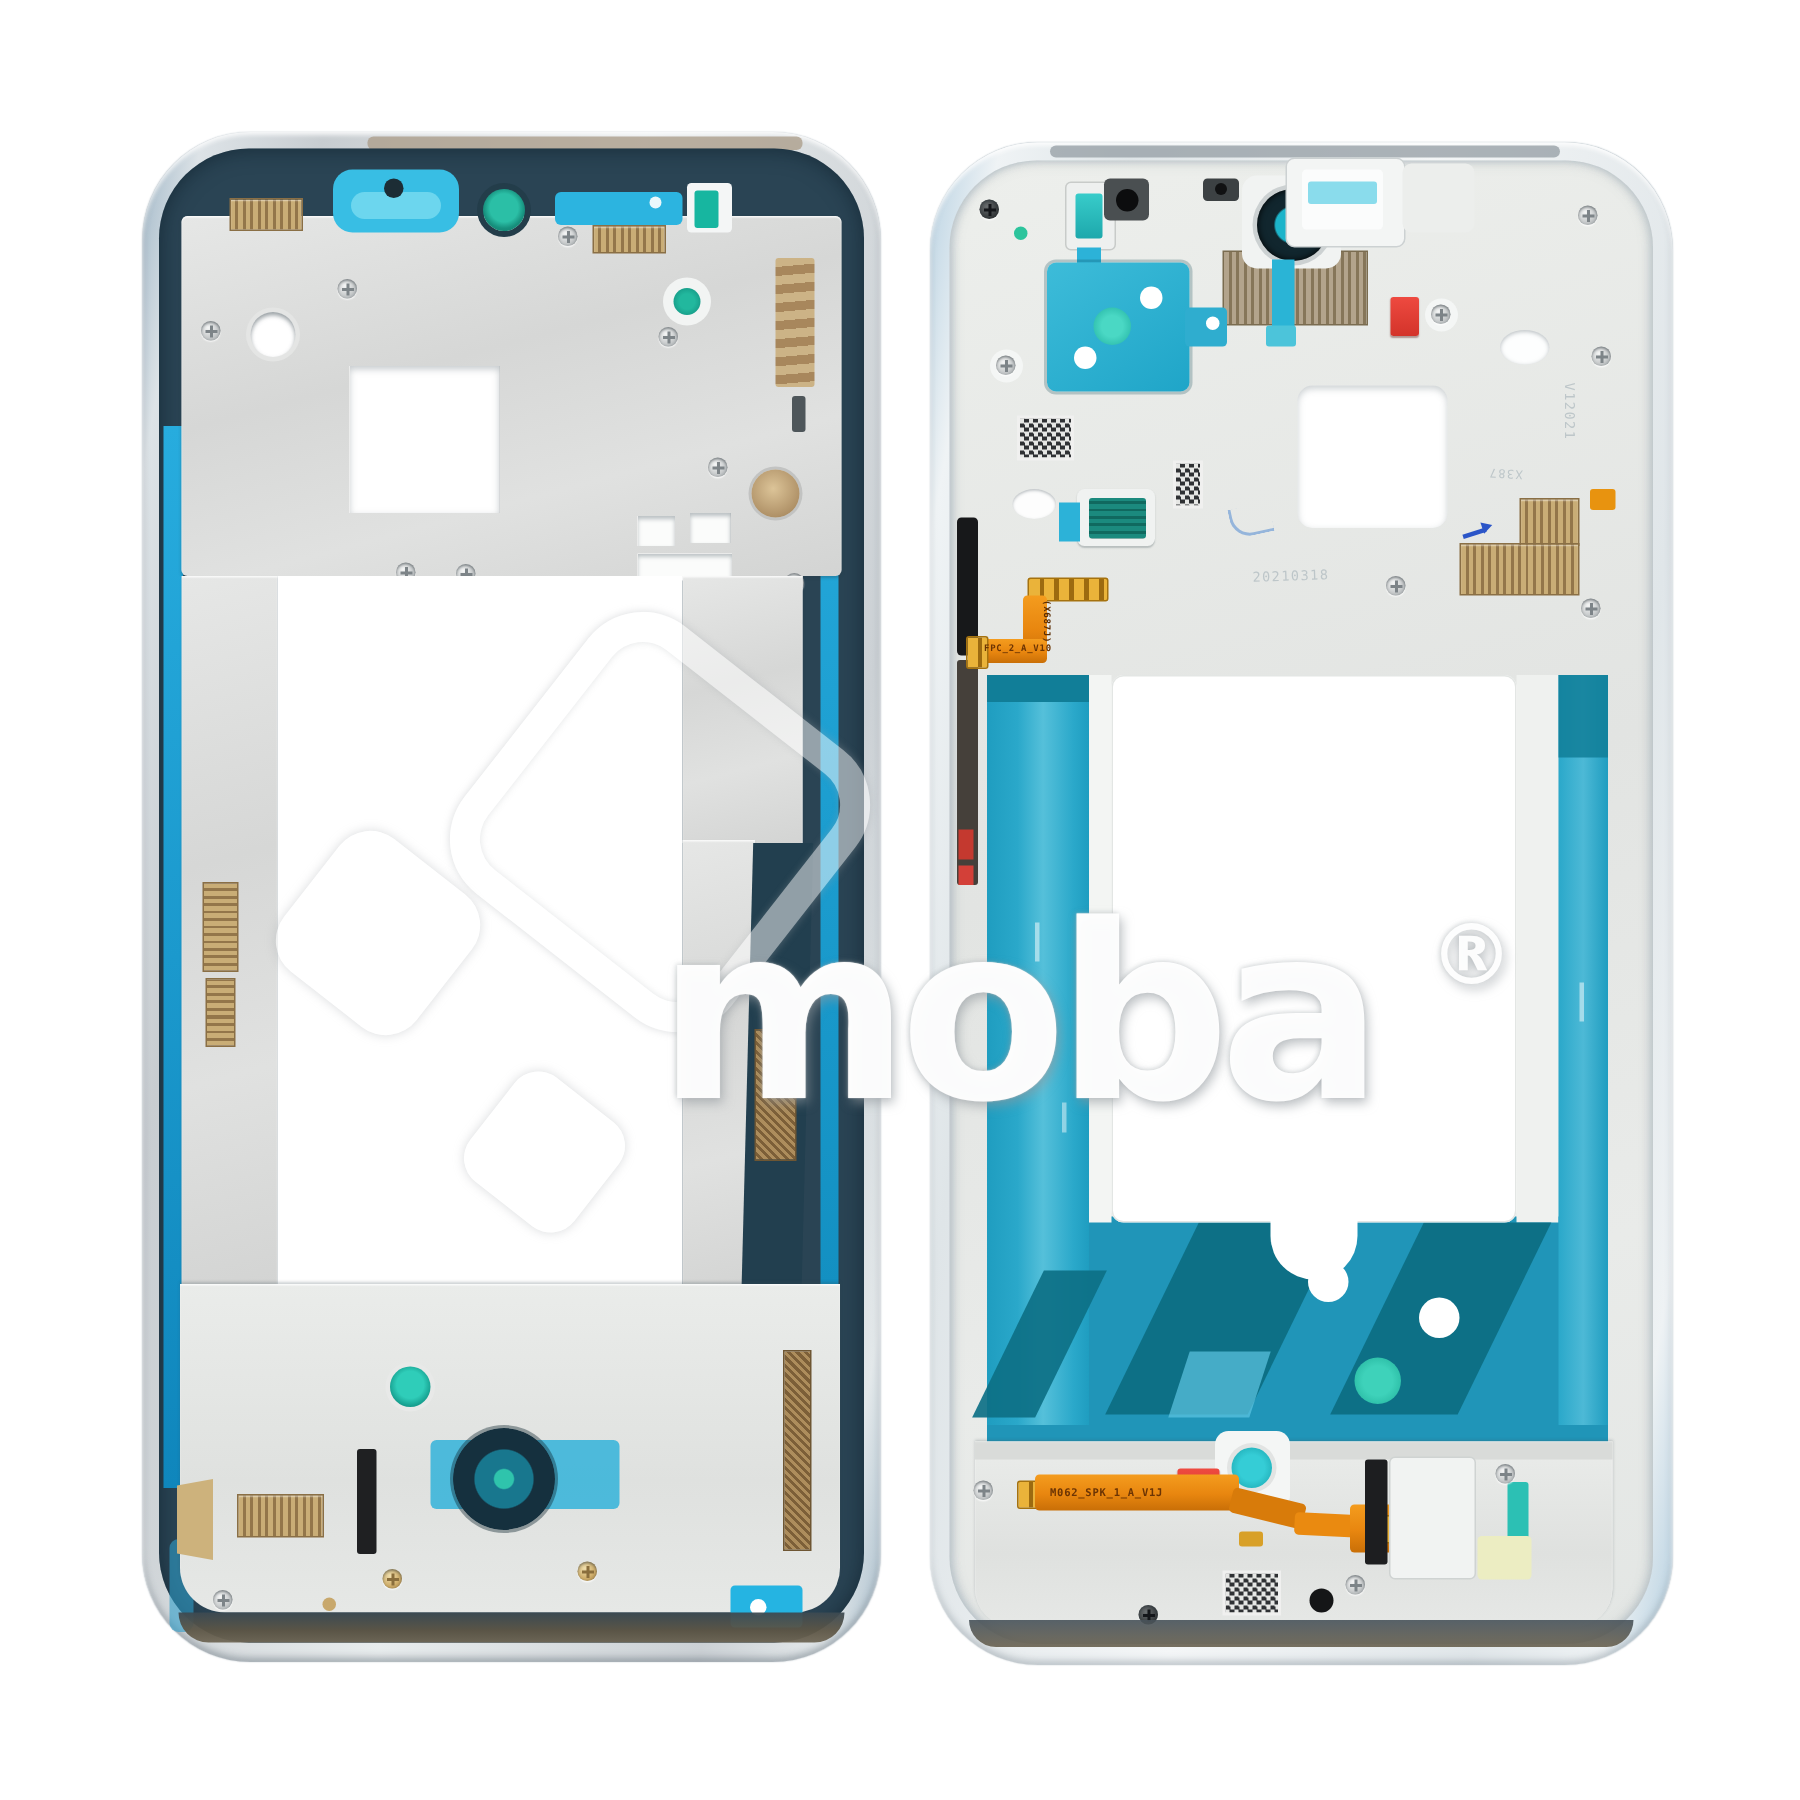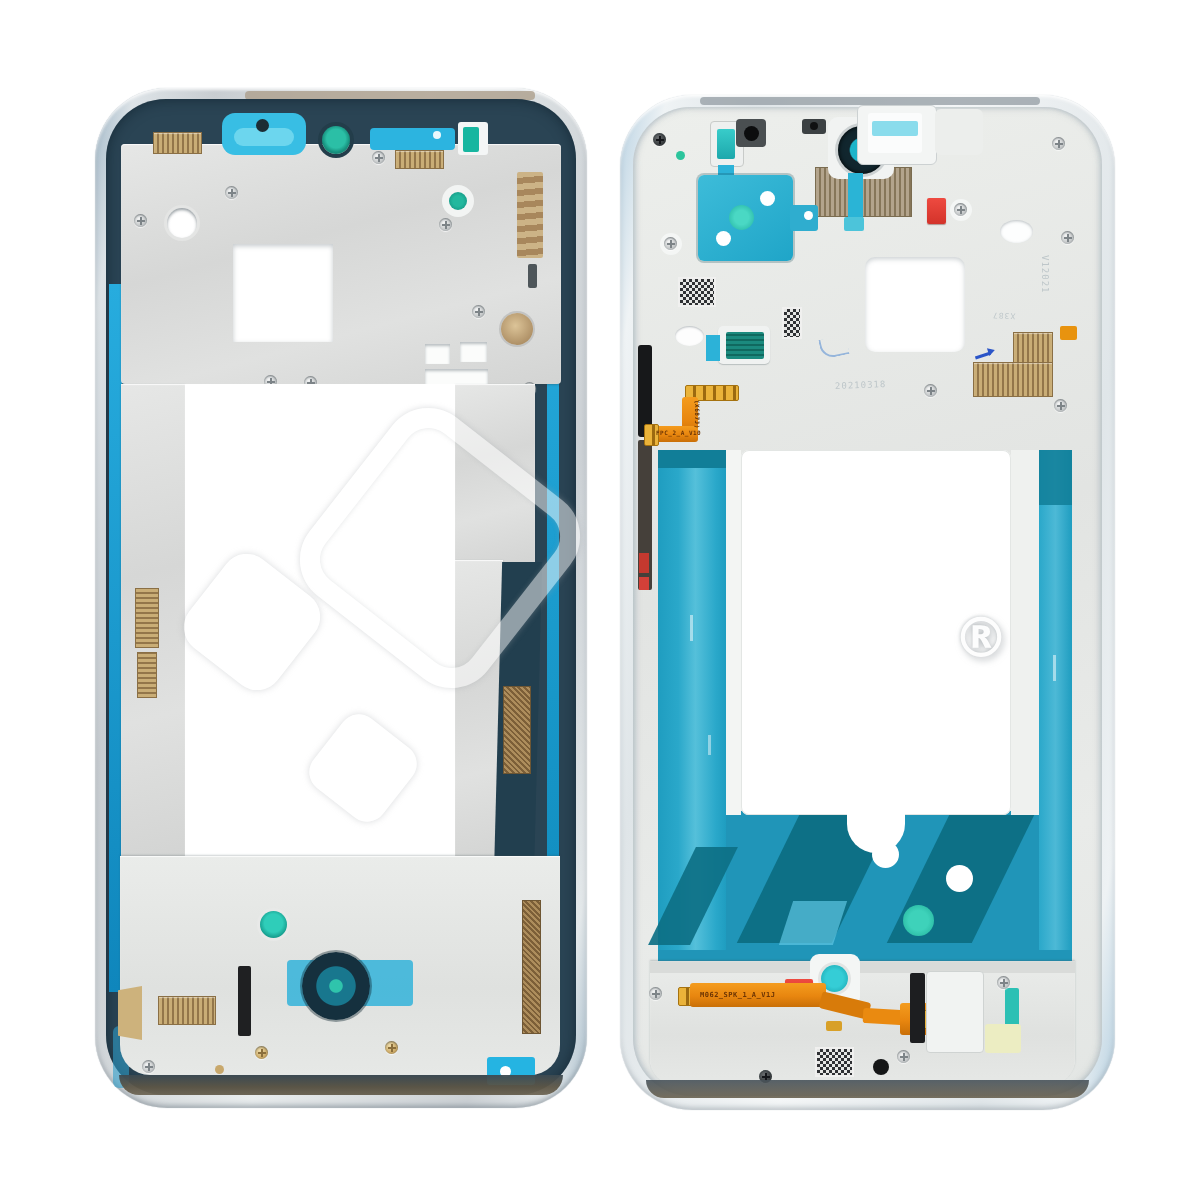--- a/index.html
+++ b/index.html
@@ -249,16 +249,17 @@
     <div class="s" style="left:377px;top:881px;"></div>
     <div class="s sd" style="left:139px;top:975px;"></div>
     <div class="s" style="left:277px;top:955px;"></div>
     <div class="a" style="left:26px;top:985px;width:443px;height:18px;background:linear-gradient(180deg,#47525a,#68604e);border-radius:0 0 42px 42px;opacity:.9;"></div>
   </div>
 
   <div class="wm">
     <div class="wm-shape wm-outline" style="left:327px;top:435px;width:226px;height:226px;"></div>
     <div class="wm-shape wm-fill" style="left:196px;top:566px;width:112px;height:112px;border-radius:26px;"></div>
     <div class="wm-shape wm-fill" style="left:319px;top:724px;width:88px;height:88px;border-radius:20px;"></div>
+    <div class="wm-text" style="left:438px;top:596px;font-size:162px;letter-spacing:-7px;">moba</div>
     <div class="wm-text" style="left:953px;top:610px;font-size:56px;">®</div>
   </div>
 
 </div>
 
 </body></html>

